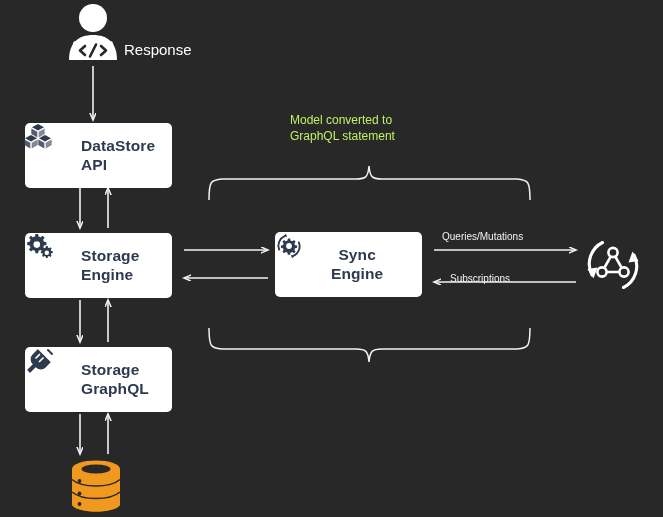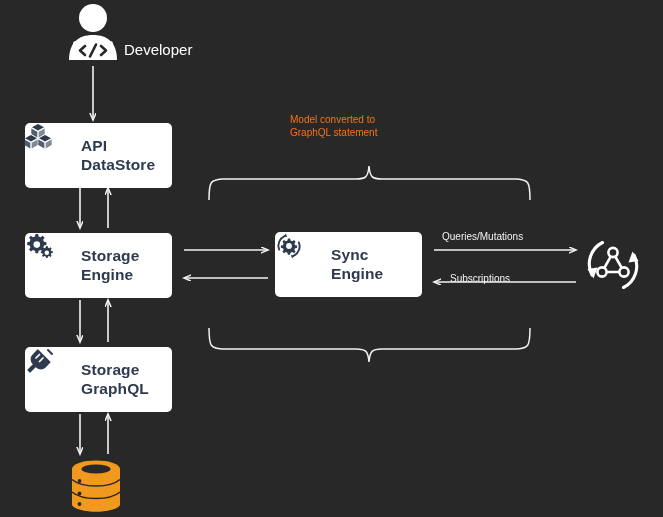--- a/index.html
+++ b/index.html
@@ -31,22 +31,22 @@
     font-size:15.5px;
     font-weight:bold;
     line-height:1.22;
     letter-spacing:.1px;
   }
   .node .lbl span{display:block;}
 
   
   .note{
     position:absolute;
-    color:#f97316;
-    font-size:10px;
+    color:#bef264;
+    font-size:12px;
     line-height:1.33;
     white-space:pre-line;
   }
   .small{
     position:absolute;
     color:#f2f2f2;
     font-size:10px;
     white-space:nowrap;
   }
   .devlabel{
@@ -106,41 +106,41 @@
       <circle cx="26" cy="15" r="14" fill="#ffffff"></circle>
       <path d="M2,57 C2,40 11,32 26,32 C41,32 50,40 50,57 Z" fill="#ffffff"></path>
       <rect x="6" y="38" width="40" height="19" rx="3" fill="#ffffff"></rect>
       <g fill="none" stroke="#282828" stroke-width="2.6" stroke-linecap="round" stroke-linejoin="round">
         <path d="M18,43 L13,47.5 L18,52"></path>
         <path d="M34,43 L39,47.5 L34,52"></path>
         <path d="M29,41.5 L23,53.5"></path>
       </g>
     </svg>
   </div>
-  <div class="devlabel" style="left:124px;top:41px;">Developer</div>
+  <div class="devlabel" style="left:124px;top:41px;">Response</div>
 
   <div class="node" style="left:25px;top:123px;width:147px;height:65px;">
     <div class="ico">
       <svg width="26" height="24" viewBox="0 0 26 24">
         <g fill="#2e3b4e">
           <path d="M13,1 L19,4.3 L13,7.6 L7,4.3 Z"></path>
           <path d="M6.3,5.5 L12.3,8.8 L12.3,14.4 L6.3,11.1 Z" opacity=".82"></path>
           <path d="M19.7,5.5 L13.7,8.8 L13.7,14.4 L19.7,11.1 Z" opacity=".6"></path>
           <path d="M6,12 L12,15.3 L6,18.6 L0,15.3 Z"></path>
           <path d="M-0.7,16.5 L5.3,19.8 L5.3,25.4 L-0.7,22.1 Z" opacity=".82"></path>
           <path d="M12.7,16.5 L6.7,19.8 L6.7,25.4 L12.7,22.1 Z" opacity=".6"></path>
           <path d="M20,12 L26,15.3 L20,18.6 L14,15.3 Z"></path>
           <path d="M13.3,16.5 L19.3,19.8 L19.3,25.4 L13.3,22.1 Z" opacity=".82"></path>
           <path d="M26.7,16.5 L20.7,19.8 L20.7,25.4 L26.7,22.1 Z" opacity=".6"></path>
         </g>
       </svg>
     </div>
     <div class="lbl">
+      <span>DataStore</span>
       <span>API</span>
-      <span>DataStore</span>
     </div>
   </div>
 
   <div class="node" style="left:25px;top:233px;width:147px;height:65px;">
     <div class="ico">
       <svg width="28" height="27" viewBox="0 0 28 27">
         <g fill="#2e3b4e">
           <path d="M10.5,1 l2.6,0 l.5,2.4 l2.1,.9 l2-1.5 l1.9,1.9 l-1.5,2 l.9,2.1 l2.4,.5 l0,2.6 l-2.4,.5
                    l-.9,2.1 l1.5,2 l-1.9,1.9 l-2-1.5 l-2.1,.9 l-.5,2.4 l-2.6,0 l-.5-2.4 l-2.1-.9 l-2,1.5
                    l-1.9-1.9 l1.5-2 l-.9-2.1 l-2.4-.5 l0-2.6 l2.4-.5 l.9-2.1 l-1.5-2 l1.9-1.9 l2,1.5
@@ -175,21 +175,21 @@
         </g>
         <path d="M23,3 L27,7" stroke="#2e3b4e" stroke-width="2" stroke-linecap="round"></path>
       </svg>
     </div>
     <div class="lbl">
       <span>Storage</span>
       <span>GraphQL</span>
     </div>
   </div>
 
-  <div class="node" style="left:275px;top:232px;width:147px;height:65px;">
+  <div class="node" style="left:275px;top:232px;width:147px;height:65px;text-align:center;">
     <div class="ico">
       <svg width="28" height="28" viewBox="0 0 28 28">
         <g fill="none" stroke="#2e3b4e" stroke-width="1.9" stroke-linecap="round">
           <path d="M4.2,17.6 A10.4,10.4 0 0 1 9.6,4.1"></path>
           <path d="M23.8,10.4 A10.4,10.4 0 0 1 18.4,23.9"></path>
         </g>
         <g fill="#2e3b4e">
           <path d="M8.8,4.6 L10.9,1.4 L12.1,5.1 Z"></path>
           <path d="M19.2,23.4 L17.1,26.6 L15.9,22.9 Z"></path>
         </g>

